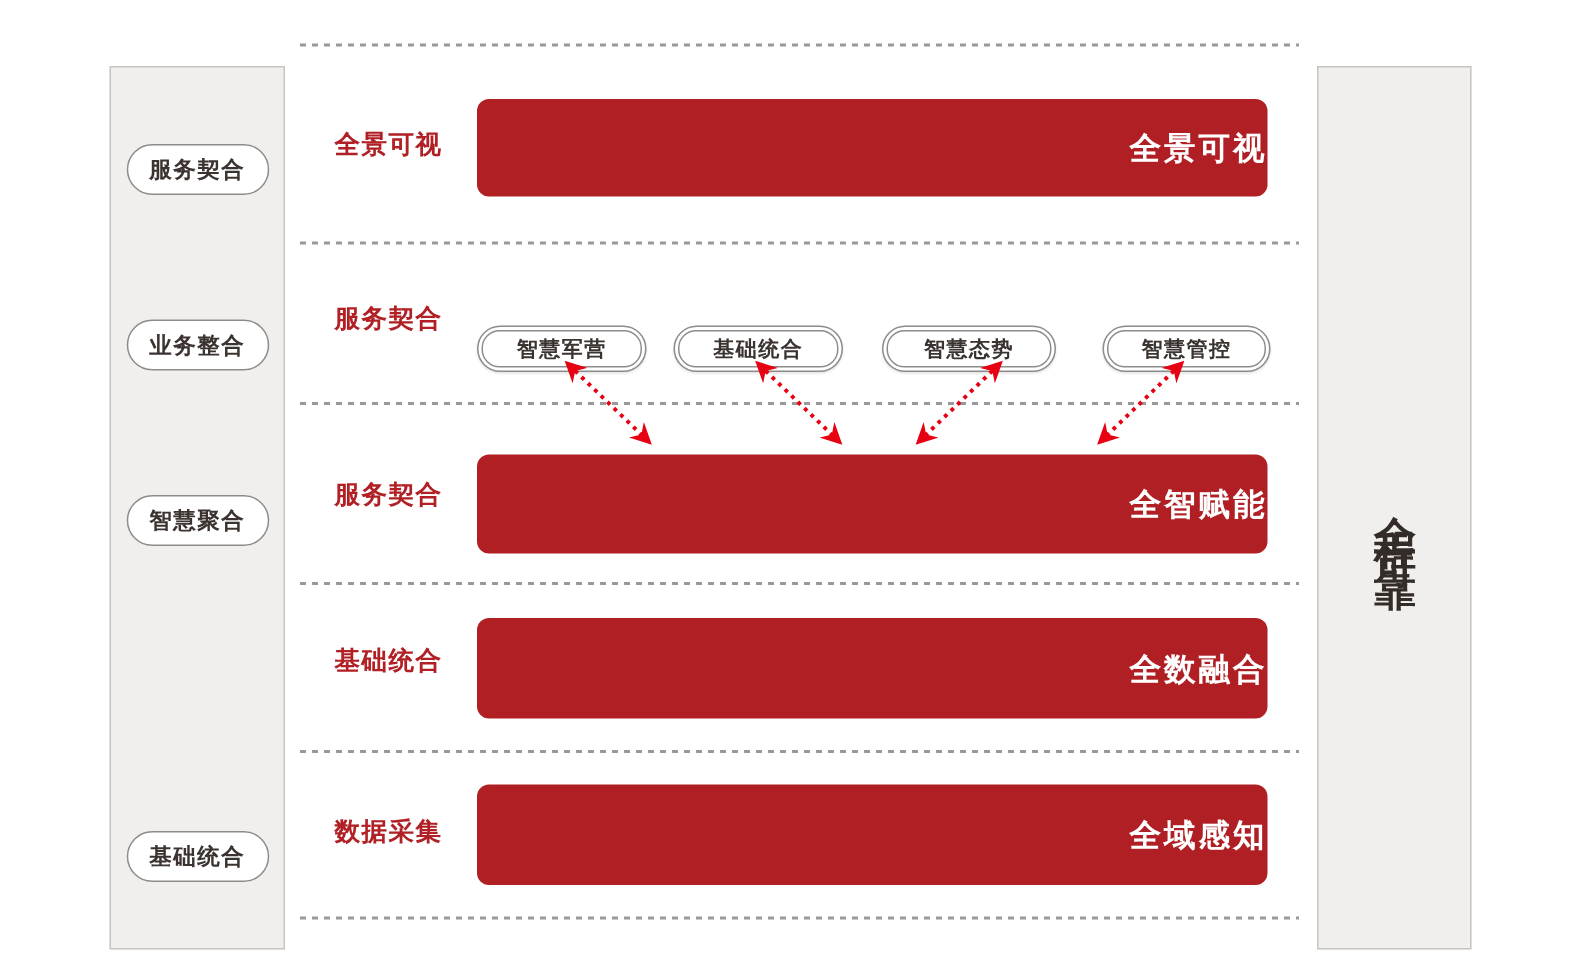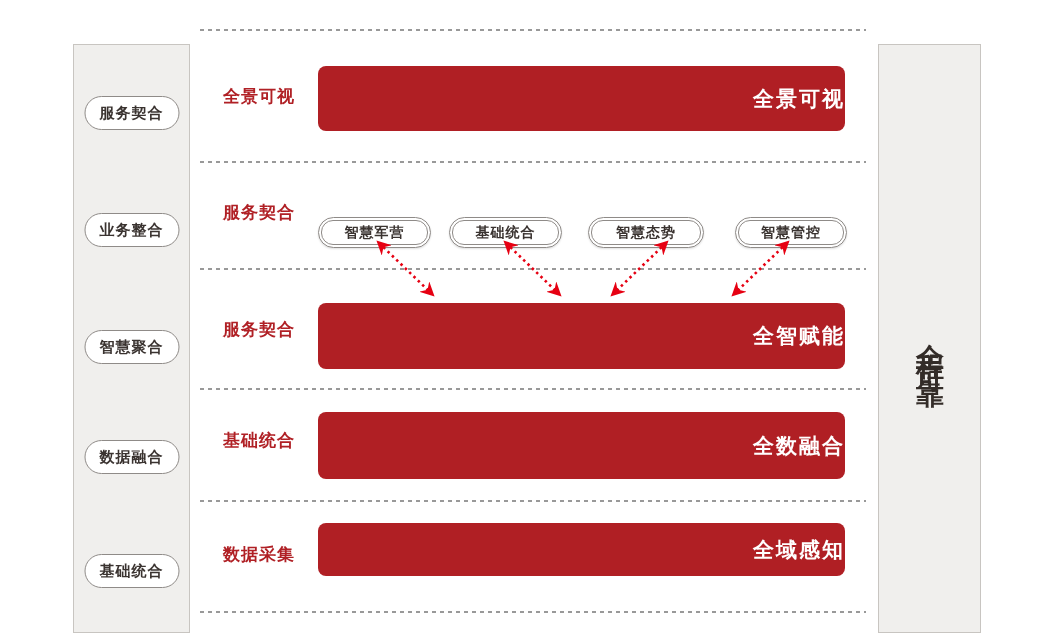--- a/index.html
+++ b/index.html
@@ -65,23 +65,20 @@
   <div class="panel left-panel">
     <div class="side-pill" style="top:51px">
       <span class="side-pill-label">服务契合</span>
     </div>
     <div class="side-pill" style="top:168px">
       <span class="side-pill-label">业务整合</span>
     </div>
     <div class="side-pill" style="top:285px">
       <span class="side-pill-label">智慧聚合</span>
     </div>
-    <div class="side-pill" style="top:395px">
-      <span class="side-pill-label">数据融合</span>
-    </div>
     <div class="side-pill" style="top:509px">
       <span class="side-pill-label">基础统合</span>
     </div>
   </div>
 
   <div class="dotted" style="top:29px"></div>
   <div class="dotted" style="top:161px"></div>
   <div class="dotted" style="top:268px"></div>
   <div class="dotted" style="top:388px"></div>
   <div class="dotted" style="top:500px"></div>
@@ -95,21 +92,21 @@
 
   <div class="bar" style="top:66px;height:65px">
     <span class="bar-label">全景可视</span>
   </div>
   <div class="bar" style="top:412px;height:67px">
     <span class="bar-label">全数融合</span>
   </div>
   <div class="bar" style="top:303px;height:66px">
     <span class="bar-label">全智赋能</span>
   </div>
-  <div class="bar" style="top:523px;height:53px">
+  <div class="bar" style="top:523px;height:67px">
     <span class="bar-label">全域感知</span>
   </div>
 
   <div class="app-pill" style="left:318px;width:113px">
     <div class="app-pill-inner">
       <span class="app-pill-label">智慧军营</span>
     </div>
   </div>
   <div class="app-pill" style="left:449px;width:113px">
     <div class="app-pill-inner">

